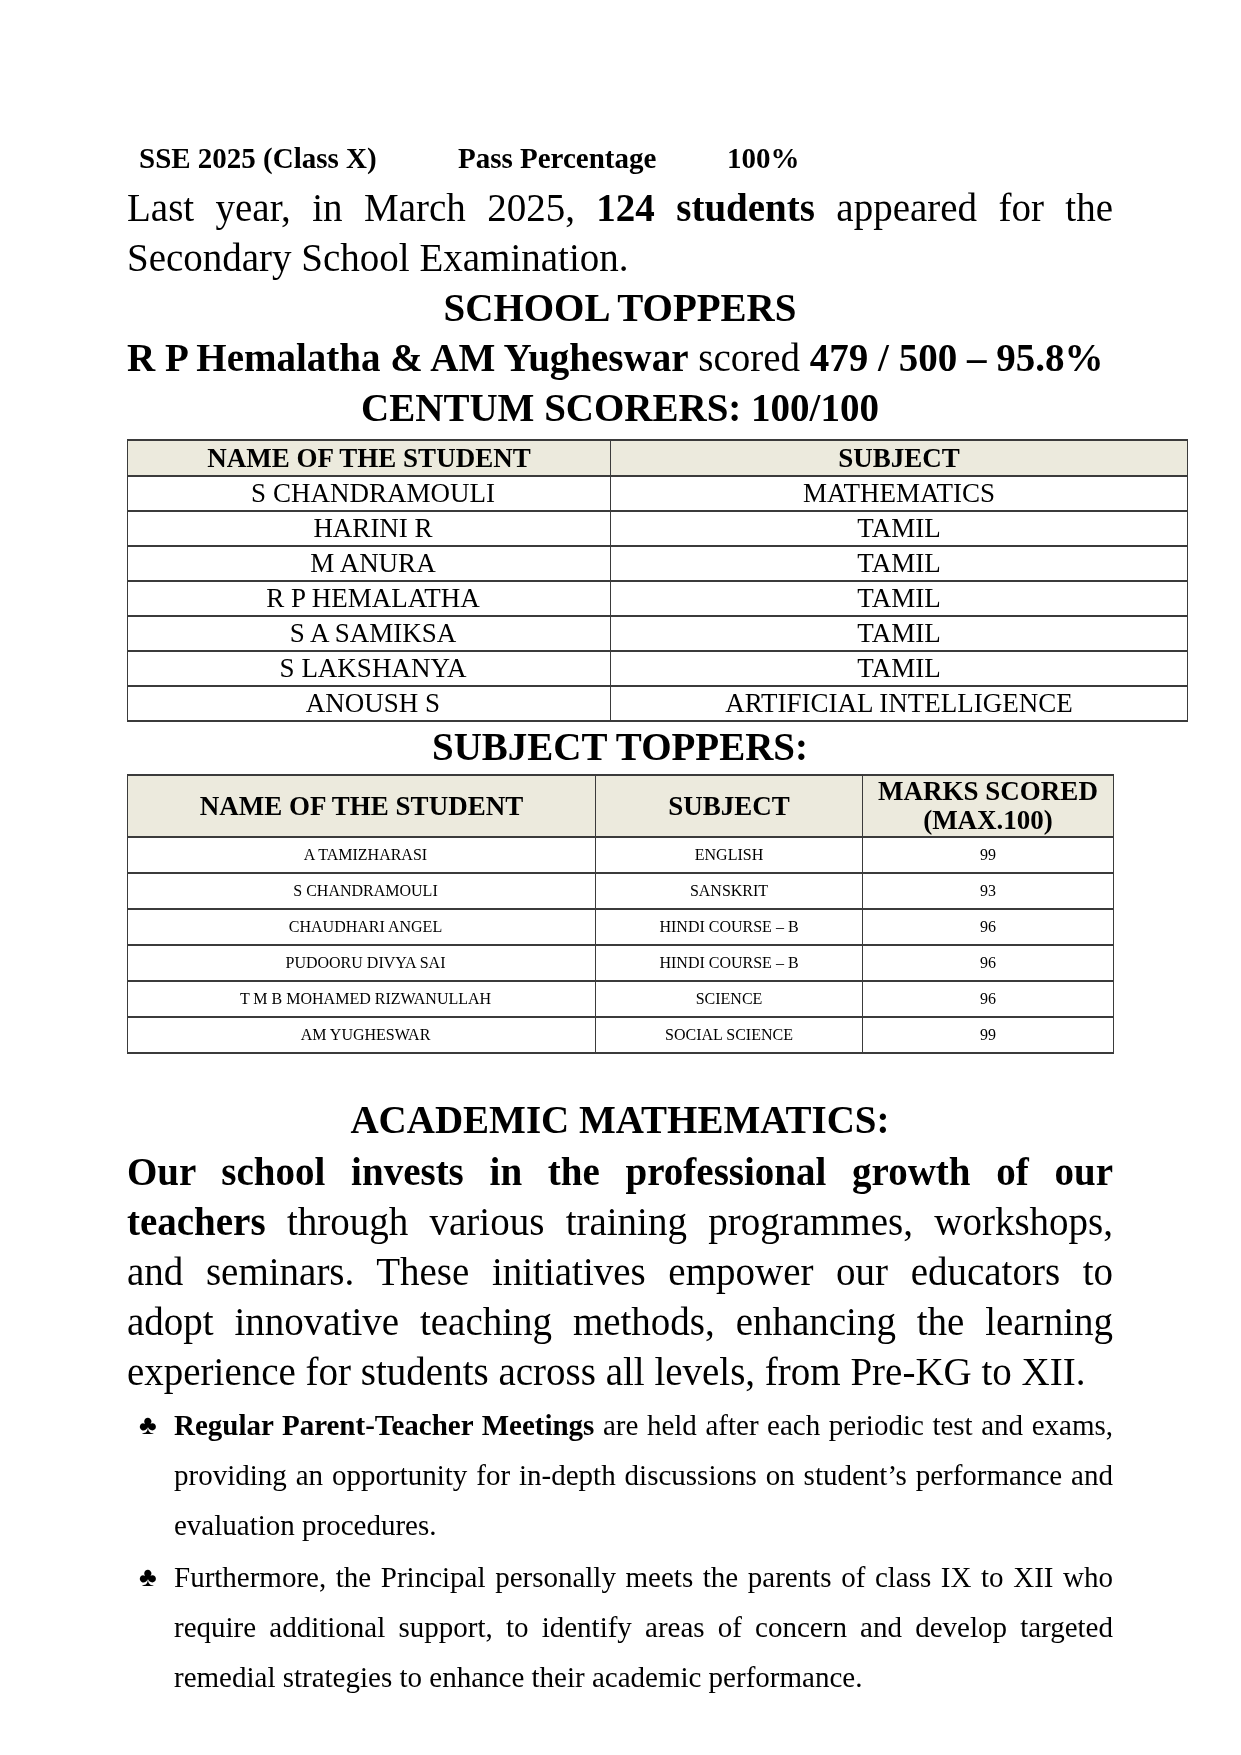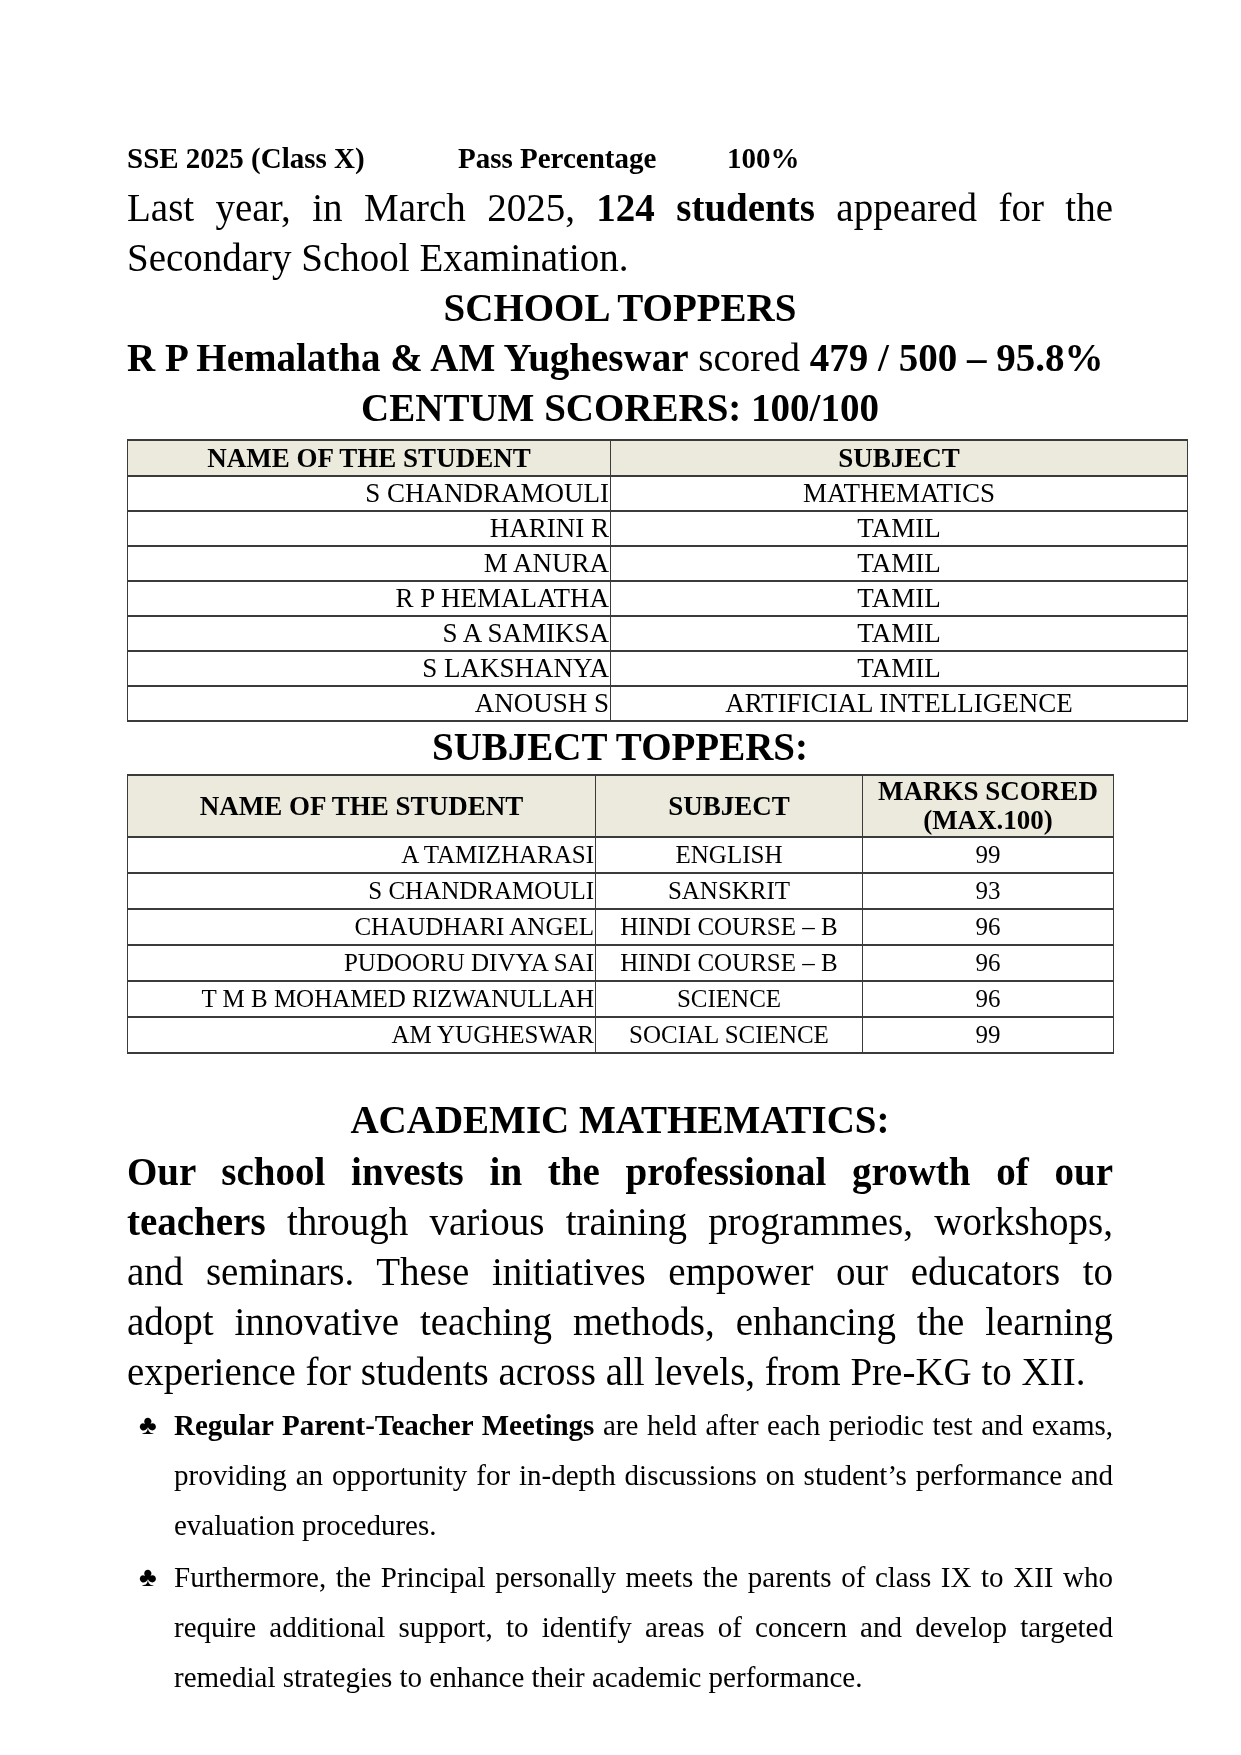--- a/index.html
+++ b/index.html
@@ -13,40 +13,40 @@
   .content { padding:133px 128px 0 127px; }
 
   p, h3 { margin:0; font-size:39px; line-height:50px; font-weight:normal; }
   h3 { font-weight:bold;text-align:center; }
   .just { text-align:justify; }
   b { font-weight:bold; }
 
   
   .tabline { position:relative; height:50px; font-weight:bold; font-size:29px; line-height:50px; }
   .tabline .tp { position:absolute; top:0; white-space:nowrap; }
-  .tp-exam  { left:0;text-align:center; }
+  .tp-exam  { left:12px;text-align:center; }
   .tp-label { left:331px; }
   .tp-value { left:600px; }
 
   
   table { border-collapse:collapse; table-layout:fixed; }
   th, td { border-left:1px solid #3b3b3b; border-right:1px solid #3b3b3b;
            border-top:2px solid #3b3b3b; border-bottom:2px solid #3b3b3b;
            overflow:hidden; white-space:nowrap; }
   th { background:#eceadd; font-weight:bold; text-align:center; }
   td { text-align:center; }
-  td:first-child { text-align:right; padding-left:9px; }
+  td:first-child { text-align:center; padding-left:9px; }
 
   .t1 { margin-top:6px; width:1060px; }
   .t1 th { height:32px; font-size:27px; }
   .t1 td { height:31px; font-size:27px; }
 
   .t2 { margin-top:2px; width:986px; }
   .t2 th { height:57px; font-size:27px; line-height:29px; }
-  .t2 td { height:32px; font-size:25px; }
+  .t2 td { height:32px; font-size:16px; }
 
   .h-subject { margin-top:0; }
   .h-academic { margin-top:41px; }
   .p-academic { margin-top:2px; }
 
   ul.bullets { margin:3px 0 0 0; padding:0; list-style:none; }
   ul.bullets li { position:relative; padding-left:47px; margin-bottom:2px;
                   font-size:29px; line-height:50px; text-align:justify; }
   .club { position:absolute; left:12px; top:0; font-size:27px; }
 

